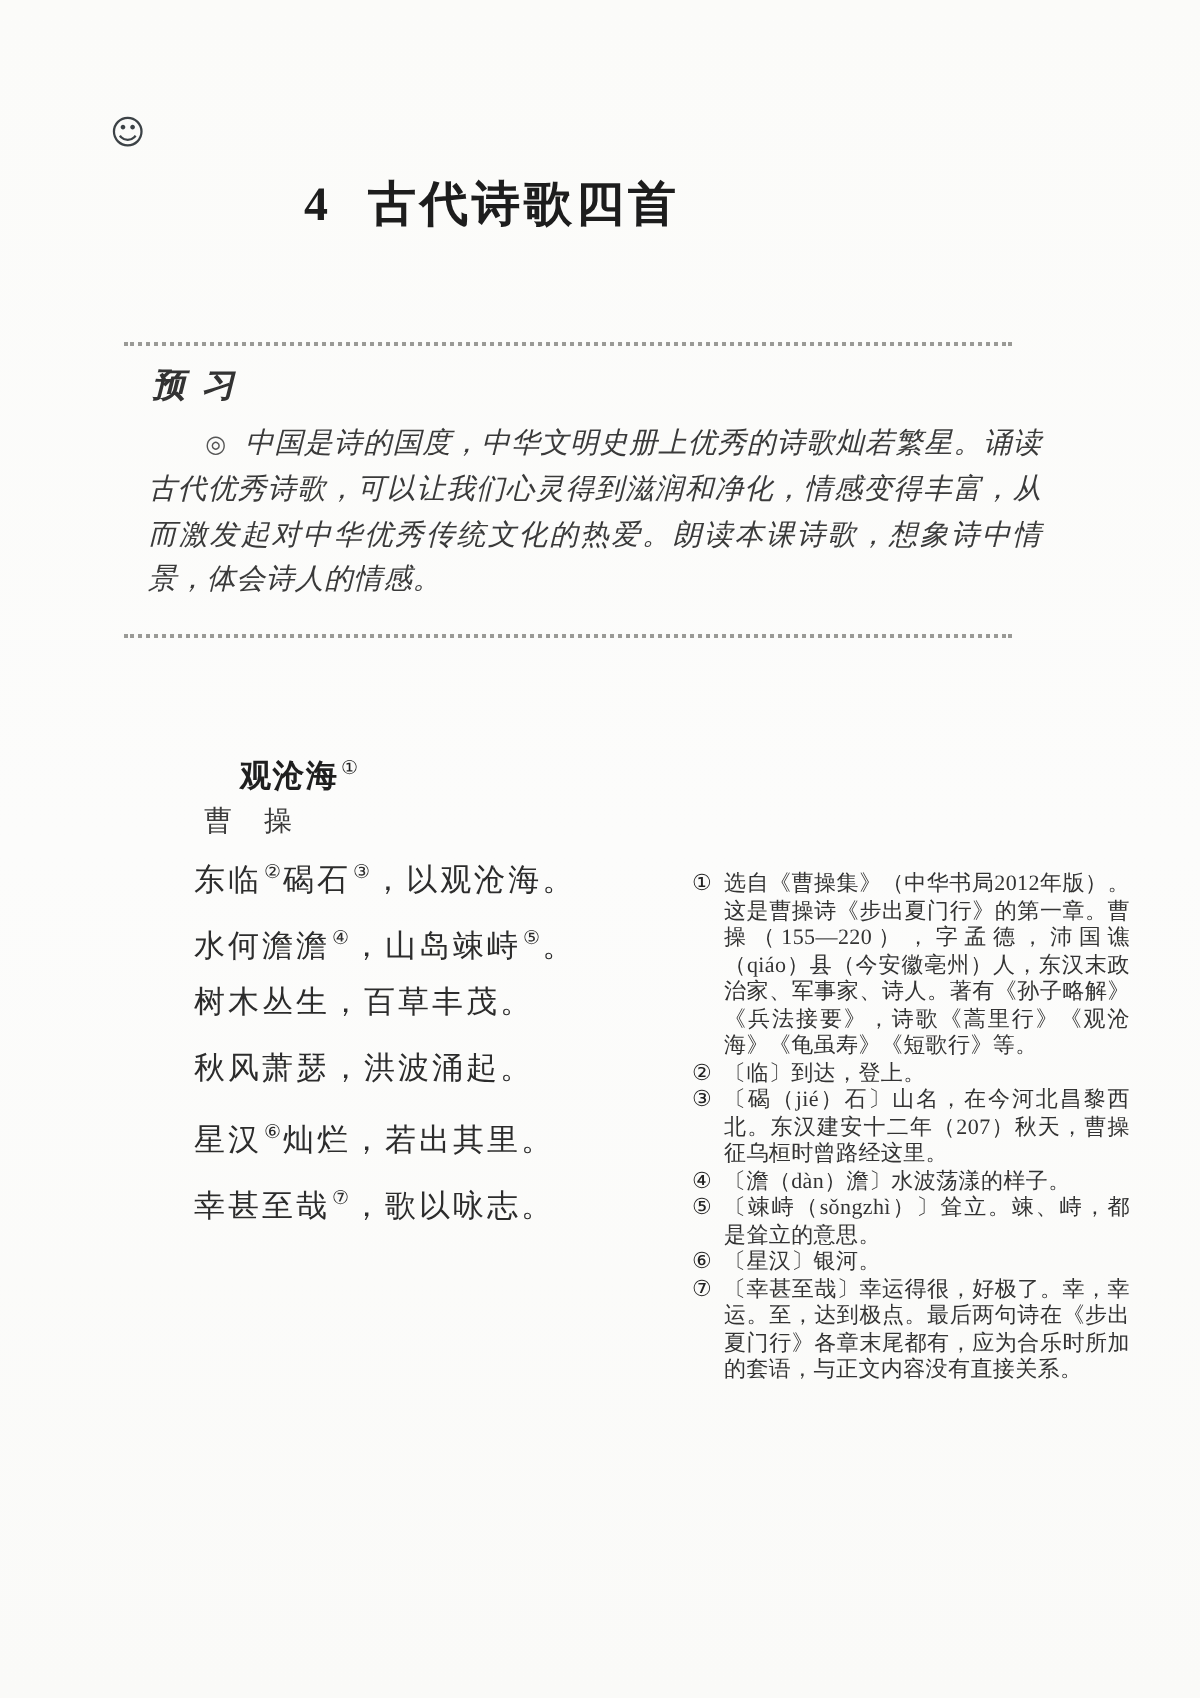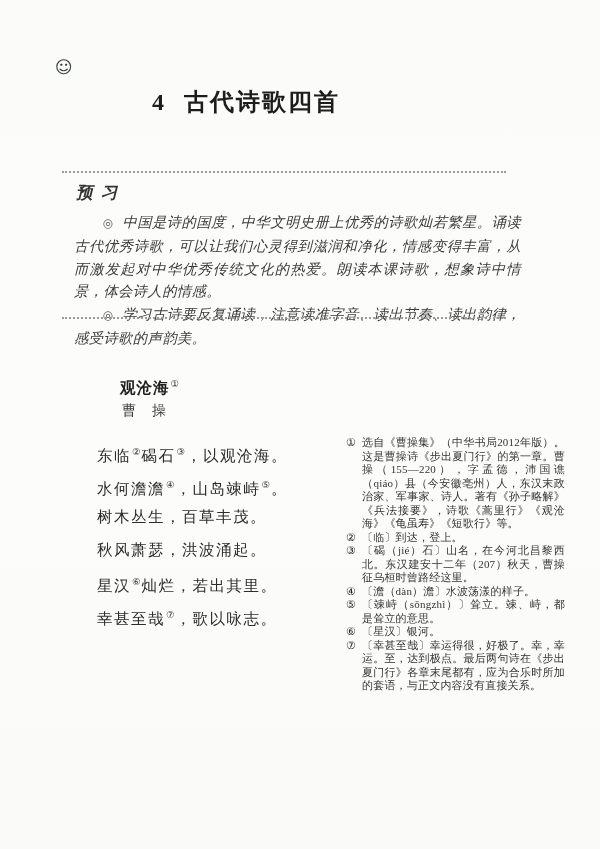--- a/index.html
+++ b/index.html
@@ -56,25 +56,25 @@
     font-size:12px;color:#555;margin-right:9px;
   }
   
   .poem-title{
     position:absolute;left:108px;top:366px;margin:12px;
     font-family:"Liberation Sans","DejaVu Sans",sans-serif;
     font-weight:bold;font-size:15.5px;color:#1f1f1f;letter-spacing:1px;
   }
   .poem-title sup{font-size:9.5px;font-weight:normal;vertical-align:6px;margin-left:1px;}
   .poem-author{
-    position:absolute;left:122px;top:402px;
+    position:absolute;left:102px;top:402px;
     font-size:14px;color:#3b3b3b;letter-spacing:1px;
   }
   .poem-body{
-    position:absolute;left:97px;top:436px;
+    position:absolute;left:97px;top:421px;
     font-size:15.5px;color:#2c2c2c;letter-spacing:1.5px;
   }
   .poem-line{height:32.5px;line-height:32.5px;white-space:nowrap;}
   .poem-line sup.ref{
     font-size:9.5px;letter-spacing:0;vertical-align:6px;
     margin:0 1px;color:#2c2c2c;
   }
   
   .notes{
     position:absolute;left:346px;top:436px;width:219px;
@@ -109,21 +109,20 @@
   <div class="face-icon">☺</div>
 
   <h1 class="lesson-title"><span class="num">4</span><span>古代诗歌四首</span></h1>
 
   <div class="dotted d1"></div>
 
   <section class="preview">
     <h2>预  习</h2>
     <div>
         <p class="pv"><span class="bullet">◎</span><span>中国是诗的国度，中华文明史册上优秀的诗歌灿若繁星。诵读古代优秀诗歌，可以让我们心灵得到滋润和净化，情感变得丰富，从而激发起对中华优秀传统文化的热爱。朗读本课诗歌，想象诗中情景，体会诗人的情感。</span></p>
-        <p class="pv"><span class="bullet">◎</span><span>学习古诗要反复诵读，注意读准字音、读出节奏、读出韵律，感受诗歌的声韵美。</span></p>
       </div>
   </section>
 
   <div class="dotted d2"></div>
 
   <h3 class="poem-title"><span>观沧海</span><sup>①</sup></h3>
 
   <div class="poem-author">曹　操</div>
 
   <div class="poem-body">

